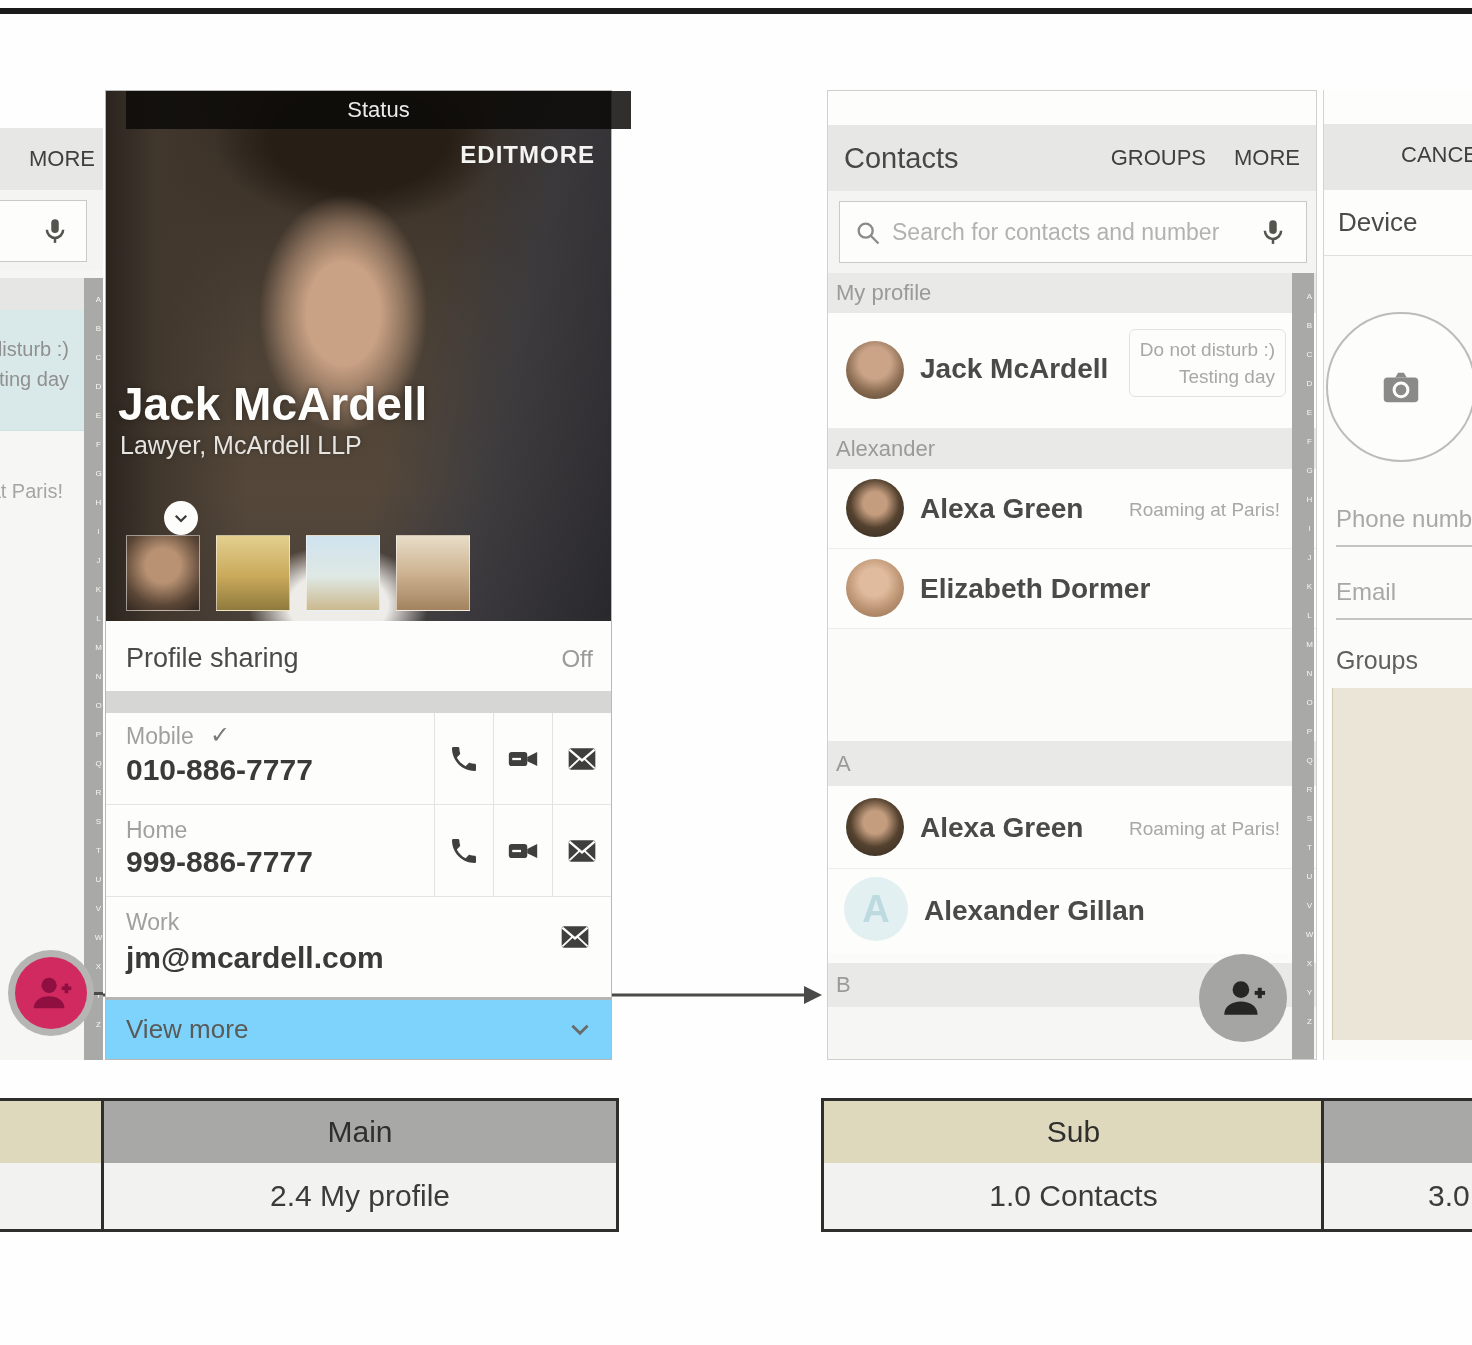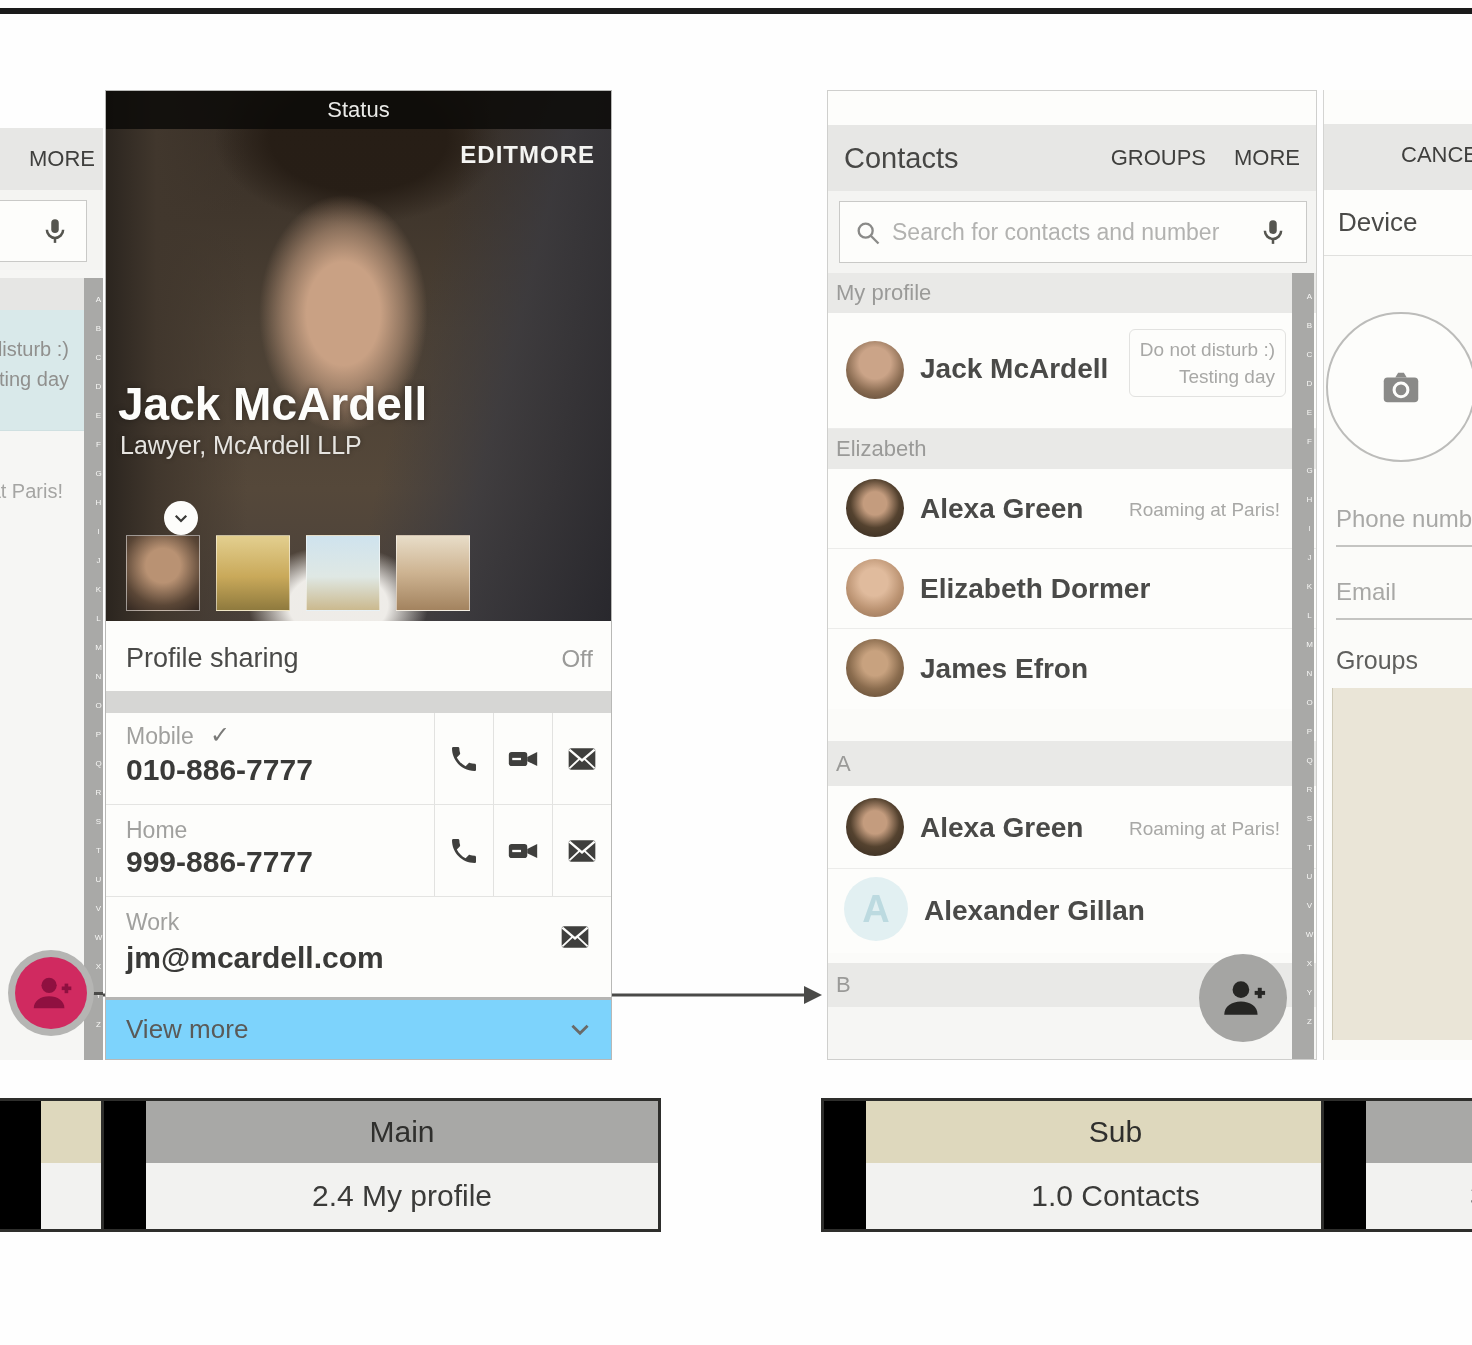--- a/index.html
+++ b/index.html
@@ -26,31 +26,31 @@
          font-size:8px;letter-spacing:20px;text-align:center;overflow:hidden;padding-top:6px;box-sizing:border-box;}
   .searchbox{background:#fdfdfb;border:1px solid #c9c9c7;box-sizing:border-box;}
   
   .photo{background:
     radial-gradient(ellipse 90px 60px at 46% 97%, rgba(245,243,239,.96) 0 55%, rgba(245,243,239,0) 100%),
     linear-gradient(104deg, rgba(0,0,0,0) 58%, rgba(58,58,64,.78) 74%, rgba(38,38,44,.92) 100%),
     radial-gradient(ellipse 108px 152px at 47% 42%, #c9a184 0 34%, rgba(201,161,132,.55) 56%, rgba(201,161,132,0) 78%),
     radial-gradient(ellipse 160px 95px at 50% 9%, rgba(38,29,21,.95) 0 55%, rgba(38,29,21,0) 90%),
     linear-gradient(90deg, #2b251f 0%, #41372d 10%, rgba(65,55,45,0) 28%),
     linear-gradient(180deg, #352c24 0%, #4b4034 45%, #55483a 75%, #49403a 100%);}
-  .statusbarband{background:rgba(12,10,8,.85);color:#eaeae8;font-size:22px;display:flex;align-items:center;justify-content:center;}
+  .statusbarband{background:rgba(12,10,8,.85);color:#eaeae8;font-size:22px;display:flex;align-items:center;justify-content:center;margin-left:20px;}
   .thumb{width:74px;height:76px;border:1px solid rgba(255,255,255,.5);box-sizing:border-box;}
   .t1{background:radial-gradient(circle at 50% 40%, #b99273 0 30%, #5a4636 70%, #332821 100%);}
   .t2{background:linear-gradient(180deg,#e3cf8f 0%, #c9a95a 55%, #8f7a3e 100%);}
   .t3{background:linear-gradient(180deg,#cfe3ee 0%, #dfe8e4 55%, #cbb98e 100%);}
   .t4{background:linear-gradient(180deg,#e8ddc8 0%, #cdb391 50%, #a3835f 100%);}
   .dlabel{font-size:23px;color:#a0a09e;}
   .dvalue{font-size:30px;color:#3a3a38;font-weight:600;}
   .iconcell{width:58px;display:flex;align-items:center;justify-content:center;border-left:1px solid #e2e2e0;}
   
-  .band{position:absolute;border:3px solid #2e2e2c;z-index:3;background:#000000;padding-left:42px;}
+  .band{position:absolute;border:3px solid #2e2e2c;z-index:3;background:#fef9c3;}
   .band .btitle{height:62px;display:flex;align-items:center;justify-content:center;font-size:30px;color:#2f2f2d;}
   .band .bcaption{height:66px;background:#f2f2f0;display:flex;align-items:center;font-size:30px;color:#3b3b39;justify-content:center;}
   .band.sub .btitle{background:#ded8bd;}
   .band.main .btitle{background:#a8a8a6;}
   .fabgray{border-radius:50%;background:#a5a5a3;display:flex;align-items:center;justify-content:center;}
   svg{display:block;}
 </style>
 </head>
 <body>
 
@@ -248,36 +248,31 @@
     <div class="abs crow" style="left:0;top:222px;width:488px;height:116px;">
       <div class="abs avatar av-jack" style="left:18px;top:28px;width:58px;height:58px;"></div>
       <span class="abs cname" style="left:92px;top:40px;">Jack McArdell</span>
       <div class="abs" style="right:30px;top:16px;border:1px solid #e2e2e0;border-radius:6px;background:#fdfdfb;padding:6px 10px;text-align:right;font-size:19px;color:#a8a8a6;line-height:27px;">
         <div style="white-space:nowrap;">Do not disturb :)</div>
         <div style="white-space:nowrap;">Testing day</div>
       </div>
     </div>
 
     <div class="abs sect" style="left:0;top:338px;width:488px;height:40px;">
-      <span>Elizabeth</span>
+      <span>Alexander</span>
     </div>
 
     <div class="abs crow" style="left:0;top:378px;width:488px;height:80px;">
       <div class="abs avatar av-alexa" style="left:18px;top:10px;width:58px;height:58px;"></div>
       <span class="abs cname" style="left:92px;top:24px;">Alexa Green</span>
       <span class="abs cstatus" style="right:36px;top:30px;">Roaming at Paris!</span>
     </div>
     <div class="abs crow" style="left:0;top:458px;width:488px;height:80px;">
       <div class="abs avatar av-eliz" style="left:18px;top:10px;width:58px;height:58px;"></div>
       <span class="abs cname" style="left:92px;top:24px;">Elizabeth Dormer</span>
-      <span class="abs cstatus" style="right:36px;top:30px;"></span>
-    </div>
-    <div class="abs crow" style="left:0;top:538px;width:488px;height:80px;border-bottom:none;">
-      <div class="abs avatar av-james" style="left:18px;top:10px;width:58px;height:58px;"></div>
-      <span class="abs cname" style="left:92px;top:24px;">James Efron</span>
       <span class="abs cstatus" style="right:36px;top:30px;"></span>
     </div>
 
     <div class="abs sect" style="left:0;top:650px;width:488px;height:45px;">
       <span>A</span>
     </div>
 
     <div class="abs crow" style="left:0;top:695px;width:488px;height:83px;">
       <div class="abs avatar av-alexa" style="left:18px;top:12px;width:58px;height:58px;"></div>
       <span class="abs cname" style="left:92px;top:26px;">Alexa Green</span>

